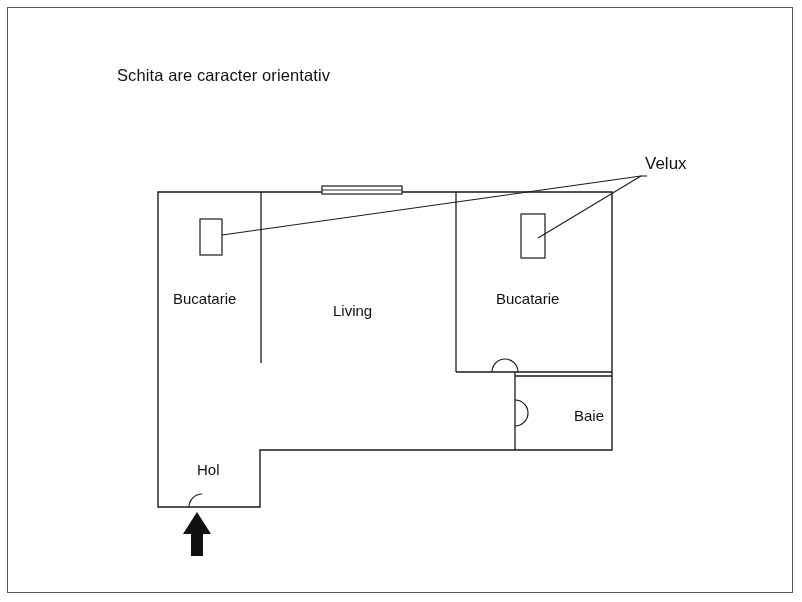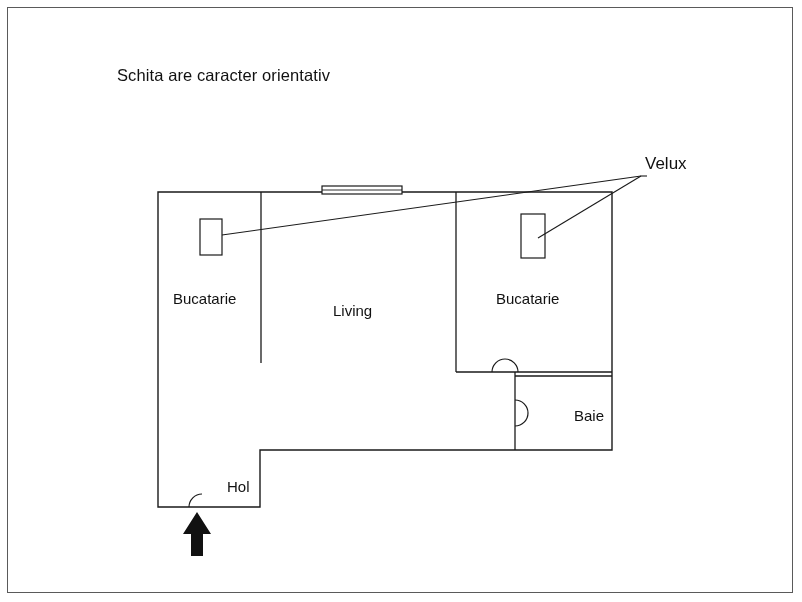--- a/index.html
+++ b/index.html
@@ -43,21 +43,21 @@
   .room-label {
     position: absolute;
     font-size: 15px;
     color: #111111;
     white-space: nowrap;
   }
   #label-bucatarie { left: 173px; top: 290px; }
   #label-living    { left: 333px; top: 302px; text-align: right; }
   #label-dormitor  { left: 496px; top: 290px; }
   #label-baie      { left: 550px; top: 407px; margin-left: 24px; }
-  #label-hol       { left: 197px; top: 478px; margin-left: 30px; }
+  #label-hol       { left: 197px; top: 461px; }
   #label-velux     { left: 645px; top: 154px; font-size: 17px; }
 </style>
 </head>
 <body>
 
 <div id="page">
 
   <div id="frame"></div>
 
   <div id="title">Schita are caracter orientativ</div>

